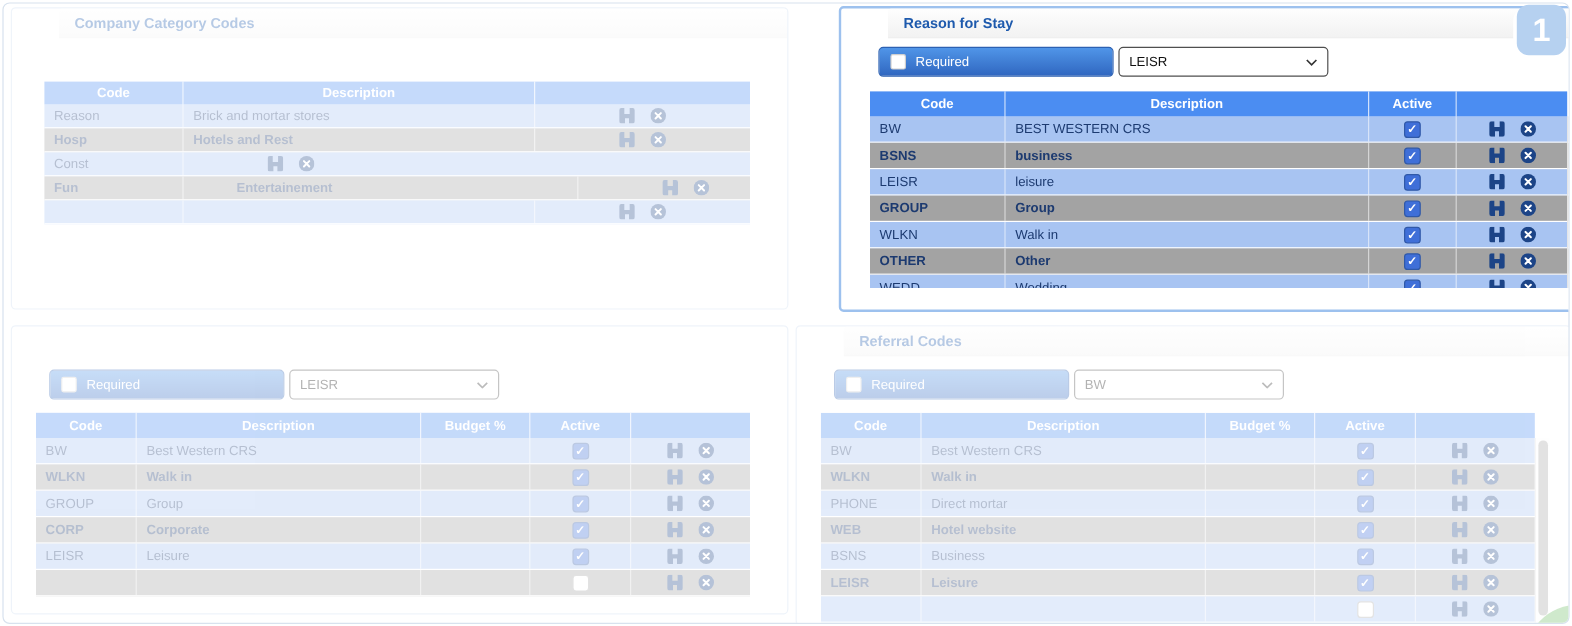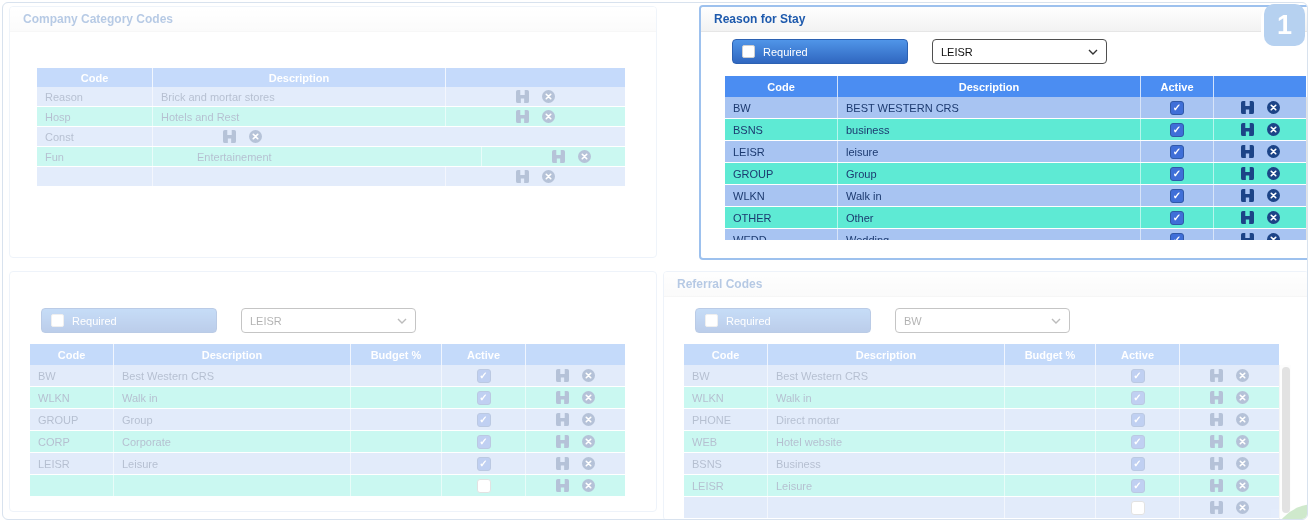--- a/index.html
+++ b/index.html
@@ -2,37 +2,37 @@
 <html><head>
 <meta charset="utf-8">
 <style>
   * { margin:0; padding:0; box-sizing:border-box; }
   html,body { width:1310px; height:522px; background:#ffffff; overflow:hidden;
               font-family:"Liberation Sans", sans-serif; }
 
   .frame { position:absolute; left:2px; top:2px; width:1306px; height:518px;
            border:1px solid #d8e2ee; border-radius:6px; background:#fff; overflow:hidden; }
 
-  .panel { position:absolute; background:#fff; border:1px solid #ccdcf0; border-radius:4px; }
+  .panel { position:absolute; background:#fff; border:1px solid #ccdcf0; border-radius:4px;padding-left:39px; }
   .panel.dimmed { opacity:.32; }
   .panel.active { border:2px solid #9dc1ee;margin-left:36px; }
 
   .panel-header { height:25px; line-height:24px; padding-left:13px;
                   background:linear-gradient(#fefefe,#f2f2f2);
                   border-bottom:1px solid #e6e6e6; border-radius:3px 3px 0 0;
                   font-size:12px; font-weight:bold; color:#1e5aad; }
 
   
   #panel-company  { left:6px;   top:3px;   width:648px; height:252px; }
   #panel-reason   { left:660px; top:2px;   width:644px; height:255px; }
   #panel-market   { left:6px;   top:268px; width:648px; height:241px; }
   #panel-referral { left:660px; top:268px; width:646px; height:250px; }
 
   
-  .req-btn { position:absolute; left:31px; width:176px; height:25px;
+  .req-btn { position:absolute; left:31px; width:196px; height:25px;
              background:linear-gradient(#5095e8,#3067c0); border:1px solid #2c61b2;
              border-radius:4px; display:flex; align-items:center; gap:8px; padding-left:9px;
              color:#fff; font-size:11px; cursor:pointer; }
   .req-cb  { width:13px; height:13px; background:#fff; border:1px solid #cfcfcf; border-radius:2px; flex:none; }
   .select  { position:absolute; left:231px; width:175px; height:25px; background:#fff;
              border:1.5px solid #4f4f4f; border-radius:4px; display:flex; align-items:center;
              justify-content:space-between; padding:0 8px; font-size:11px; color:#101010; }
   .ctl-top33 .req-btn, .ctl-top33 .select { top:32px; }
   .ctl-top36 .req-btn, .ctl-top36 .select { top:36px; }
 
@@ -43,21 +43,21 @@
   #tbl-market   { left:20px; top:72px; width:595px; }
   #tbl-referral { left:20px; top:72px; width:607px; height:175px; overflow:hidden; }
 
   .t-head { display:flex; }
   .t-hcell { background:#4b8df2; color:#fff; font-size:11px; font-weight:bold;
              display:flex; align-items:center; justify-content:center;
              border-right:1px solid rgba(255,255,255,.75); flex:none; }
   .t-hcell:last-child { border-right:none; }
   .t-row { display:flex; border-bottom:1px solid #fff; }
   .t-row.odd  { background:#a8c4f2; }
-  .t-row.even { background:#5eead4; }
+  .t-row.even { background:#a3a3a3;font-weight:bold; }
   .t-cell { font-size:11px; color:#1c3a70; display:flex; align-items:center;
             padding-left:8px; overflow:hidden; white-space:nowrap;
             border-right:1px solid rgba(255,255,255,.55); flex:none; }
   .t-cell.center, .t-cell.actions { justify-content:center; padding-left:0; }
   .t-cell.actions { gap:13px; border-right:none; }
 
   .cb { width:14px; height:14px; border-radius:3px; background:#fff; border:1px solid #a8a8a8;
         display:flex; align-items:center; justify-content:center; cursor:pointer; }
   .cb.checked { background:#3f6fd8; border-color:#3059a8; }
   .cb.checked::after { content:"\2713"; color:#fff; font-size:10px; font-weight:bold; }

